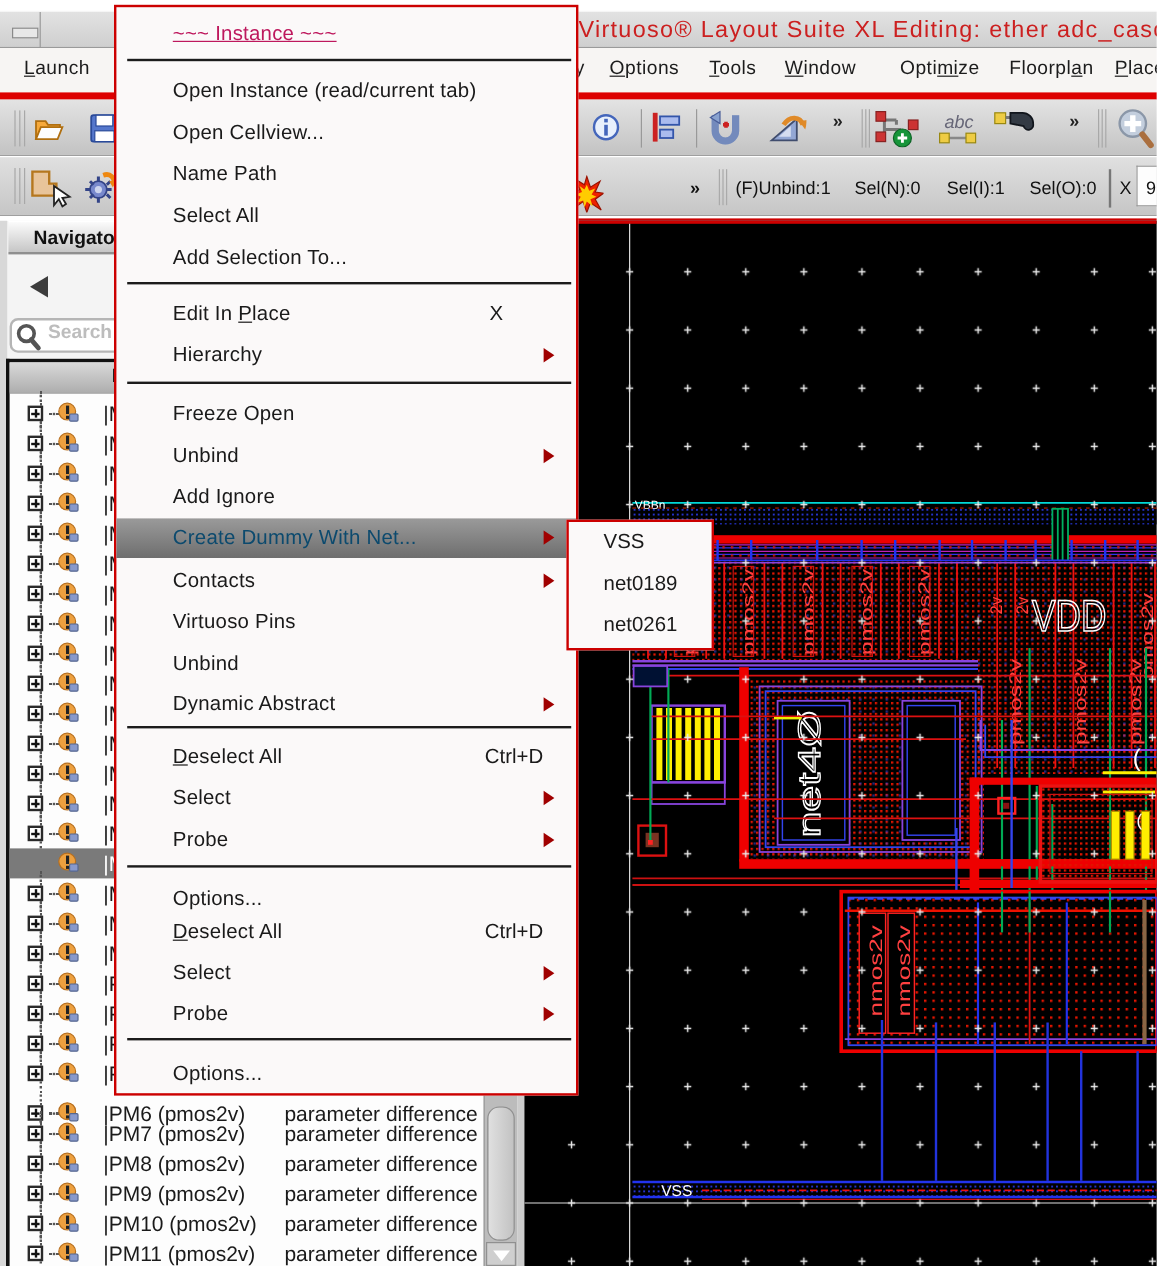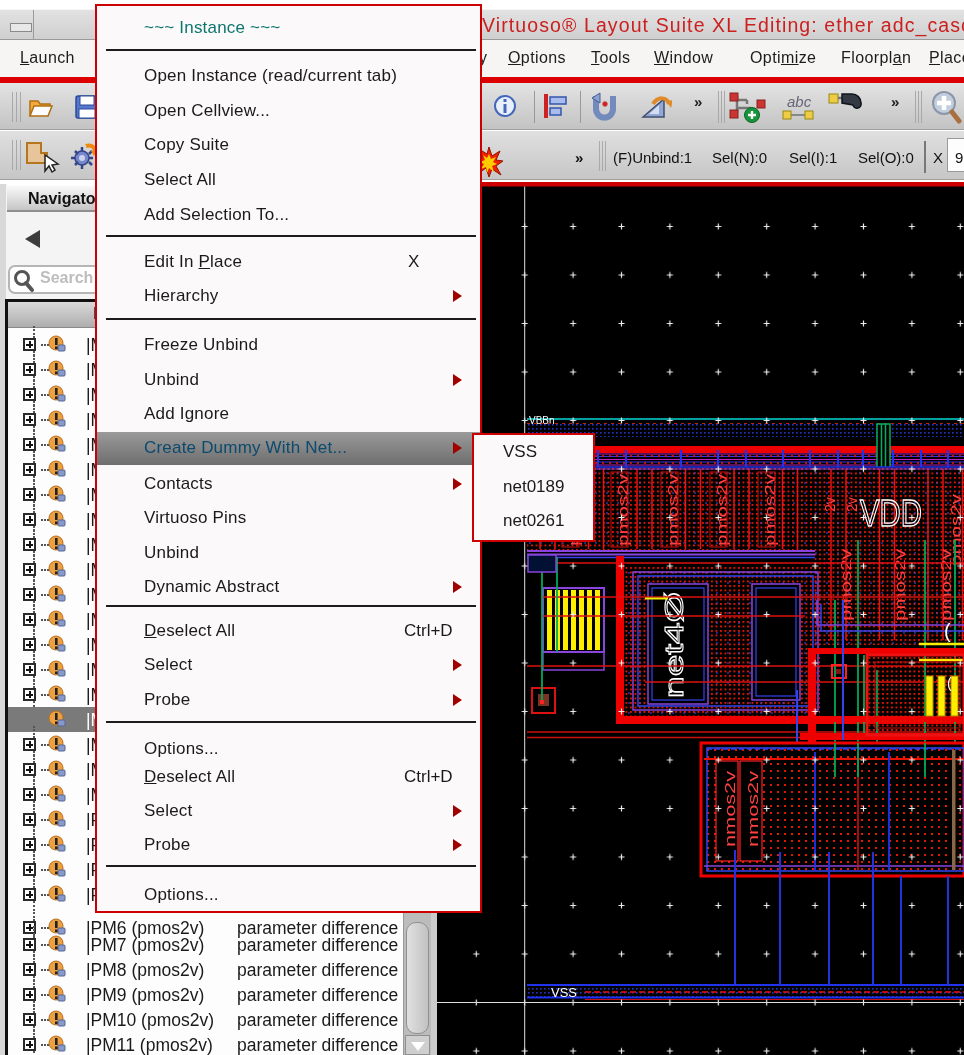--- a/index.html
+++ b/index.html
@@ -841,34 +841,34 @@
     <rect x="437" y="184" width="527" height="871" fill="url(#griddot)"></rect>
     <rect x="437" y="184" width="527" height="2.5" fill="#cc0000"></rect>
     <line x1="524.7" y1="186.5" x2="524.7" y2="1055" stroke="#e0e0e0" stroke-width="1"></line>
     <line x1="437" y1="1002.5" x2="964" y2="1002.5" stroke="#e0e0e0" stroke-width="1"></line>
   </svg>
   </div>
 
   <div id="pmenu" class="abs">
     <div id="phl"></div>
     <div id="pmitems">
-        <div class="pit" style="top: 12px; color: #0f766e;">~~~ Instance ~~~</div>
+        <div class="pit" style="top: 12px; color: #be185d; text-decoration: underline;">~~~ Instance ~~~</div>
         <div class="psep" style="top: 43px;"></div>
         <div class="pit" style="top: 60px;">Open Instance (read/current tab)</div>
         <div class="pit" style="top: 95px;">Open Cellview...</div>
-        <div class="pit" style="top: 129px;">Copy Suite</div>
+        <div class="pit" style="top: 129px;">Name Path</div>
         <div class="pit" style="top: 164px;">Select All</div>
         <div class="pit" style="top: 199px;">Add Selection To...</div>
         <div class="psep" style="top: 229px;"></div>
         <div class="pit" style="top: 246px;">Edit In <u>P</u>lace</div>
         <div class="psc" style="left: 311px; top: 246px;">X</div>
         <div class="pit" style="top: 280px;">Hierarchy</div>
         <div class="parr" style="top: 284px;"></div>
         <div class="psep" style="top: 312px;"></div>
-        <div class="pit" style="top: 329px;">Freeze Unbind</div>
+        <div class="pit" style="top: 329px;">Freeze Open</div>
         <div class="pit" style="top: 364px;">Unbind</div>
         <div class="parr" style="top: 368px;"></div>
         <div class="pit" style="top: 398px;">Add Ignore</div>
         <div class="pit" style="top: 432px; color: #0c4a6e;">Create Dummy With Net...</div>
         <div class="parr" style="top: 436px;"></div>
         <div class="pit" style="top: 468px;">Contacts</div>
         <div class="parr" style="top: 472px;"></div>
         <div class="pit" style="top: 502px;">Virtuoso Pins</div>
         <div class="pit" style="top: 537px;">Unbind</div>
         <div class="pit" style="top: 571px;">Dynamic Abstract</div>

